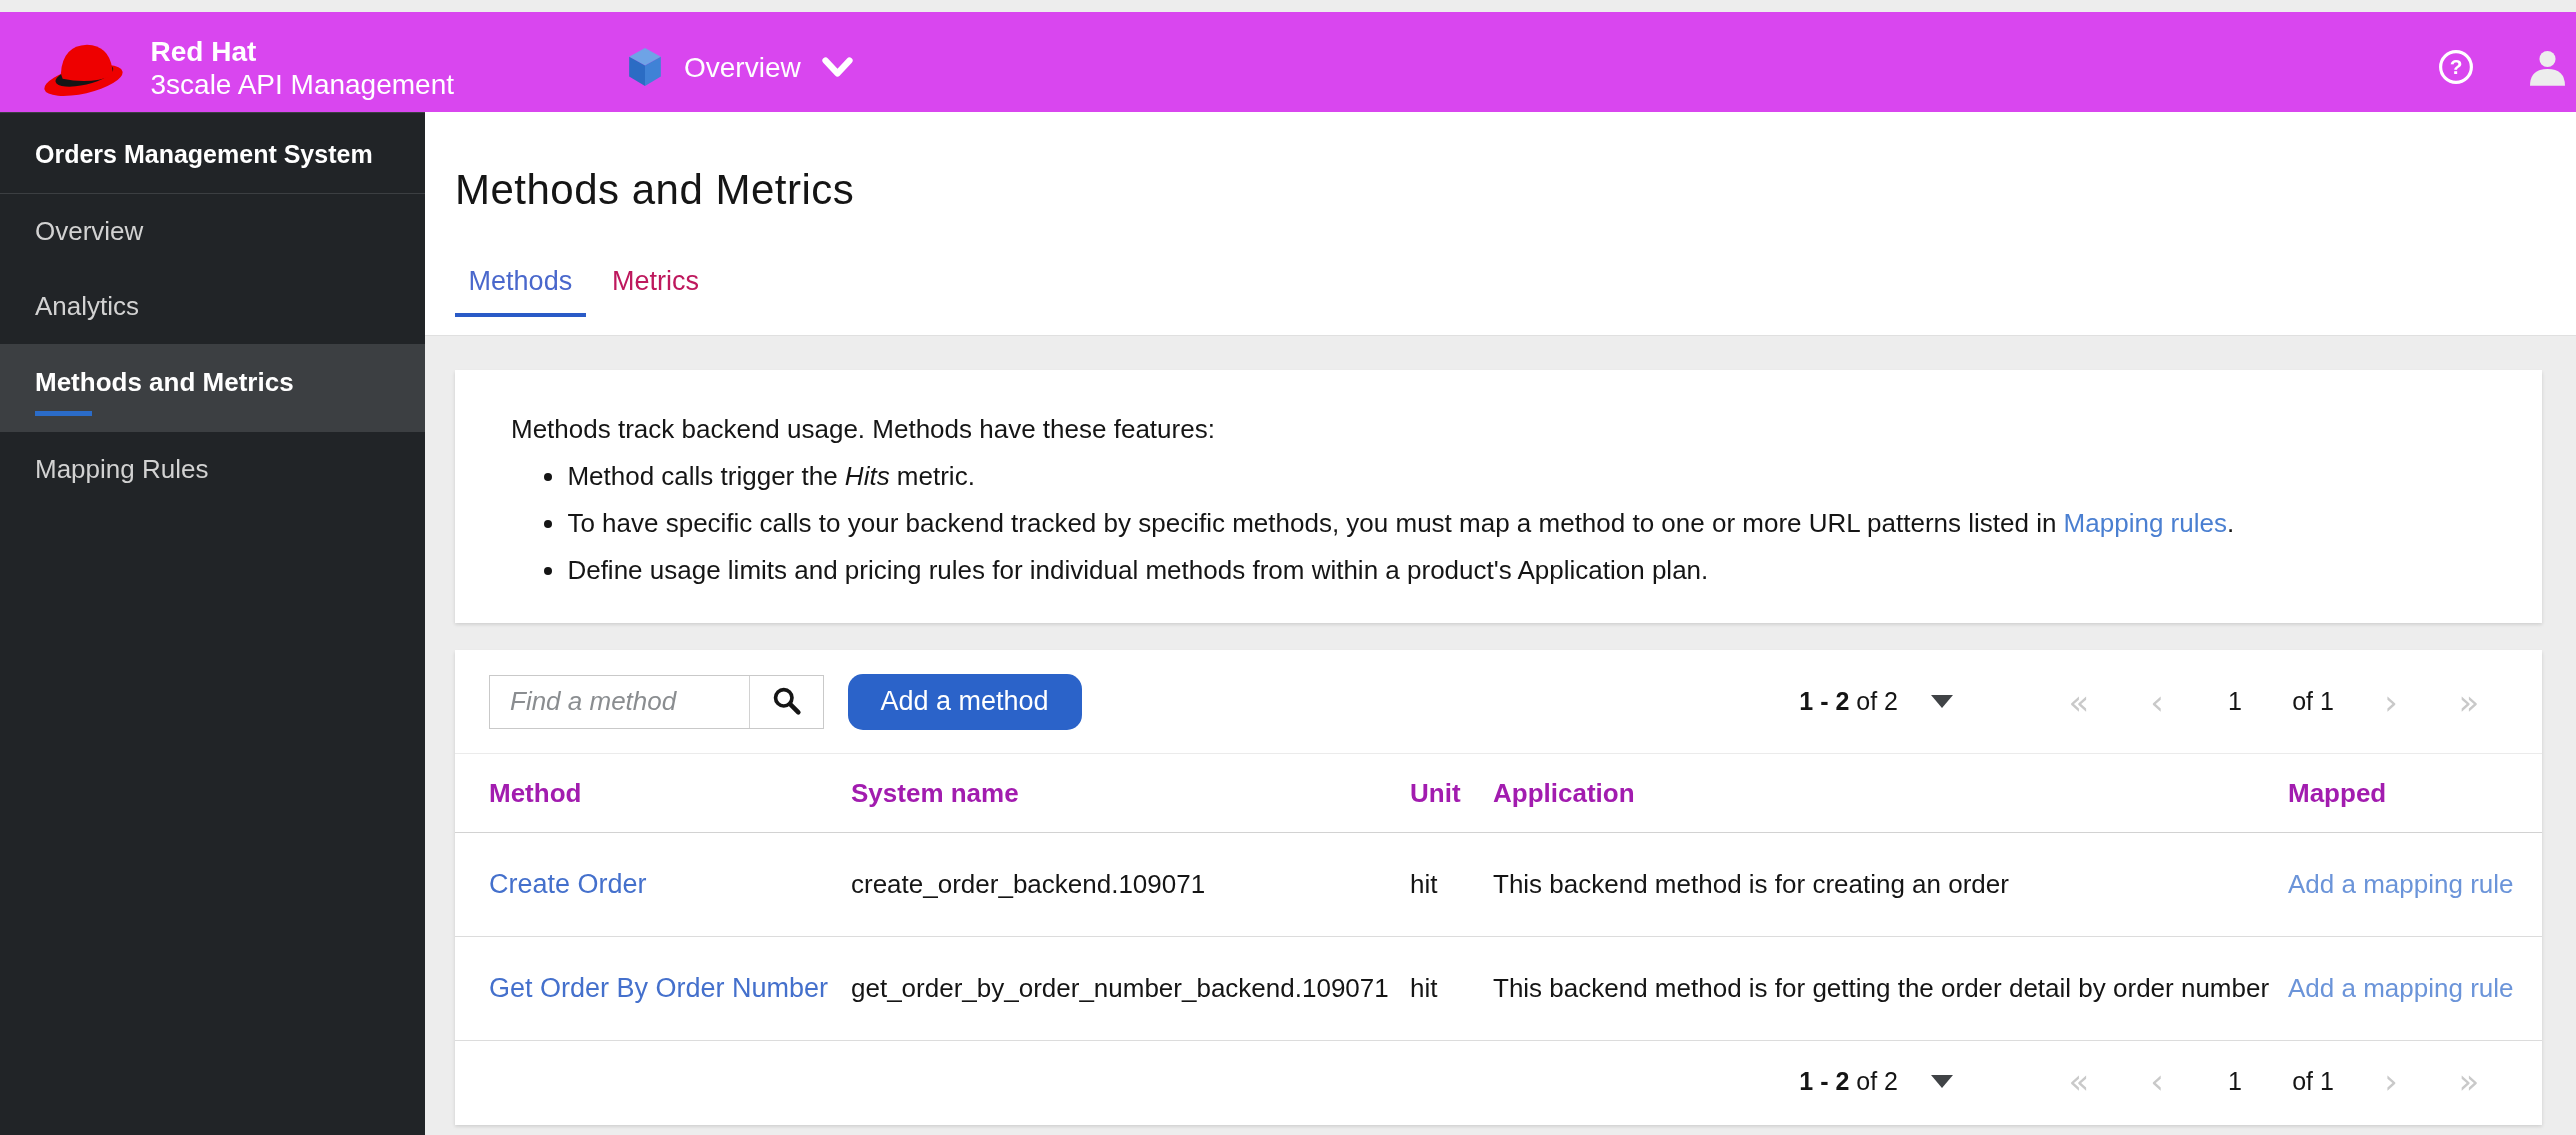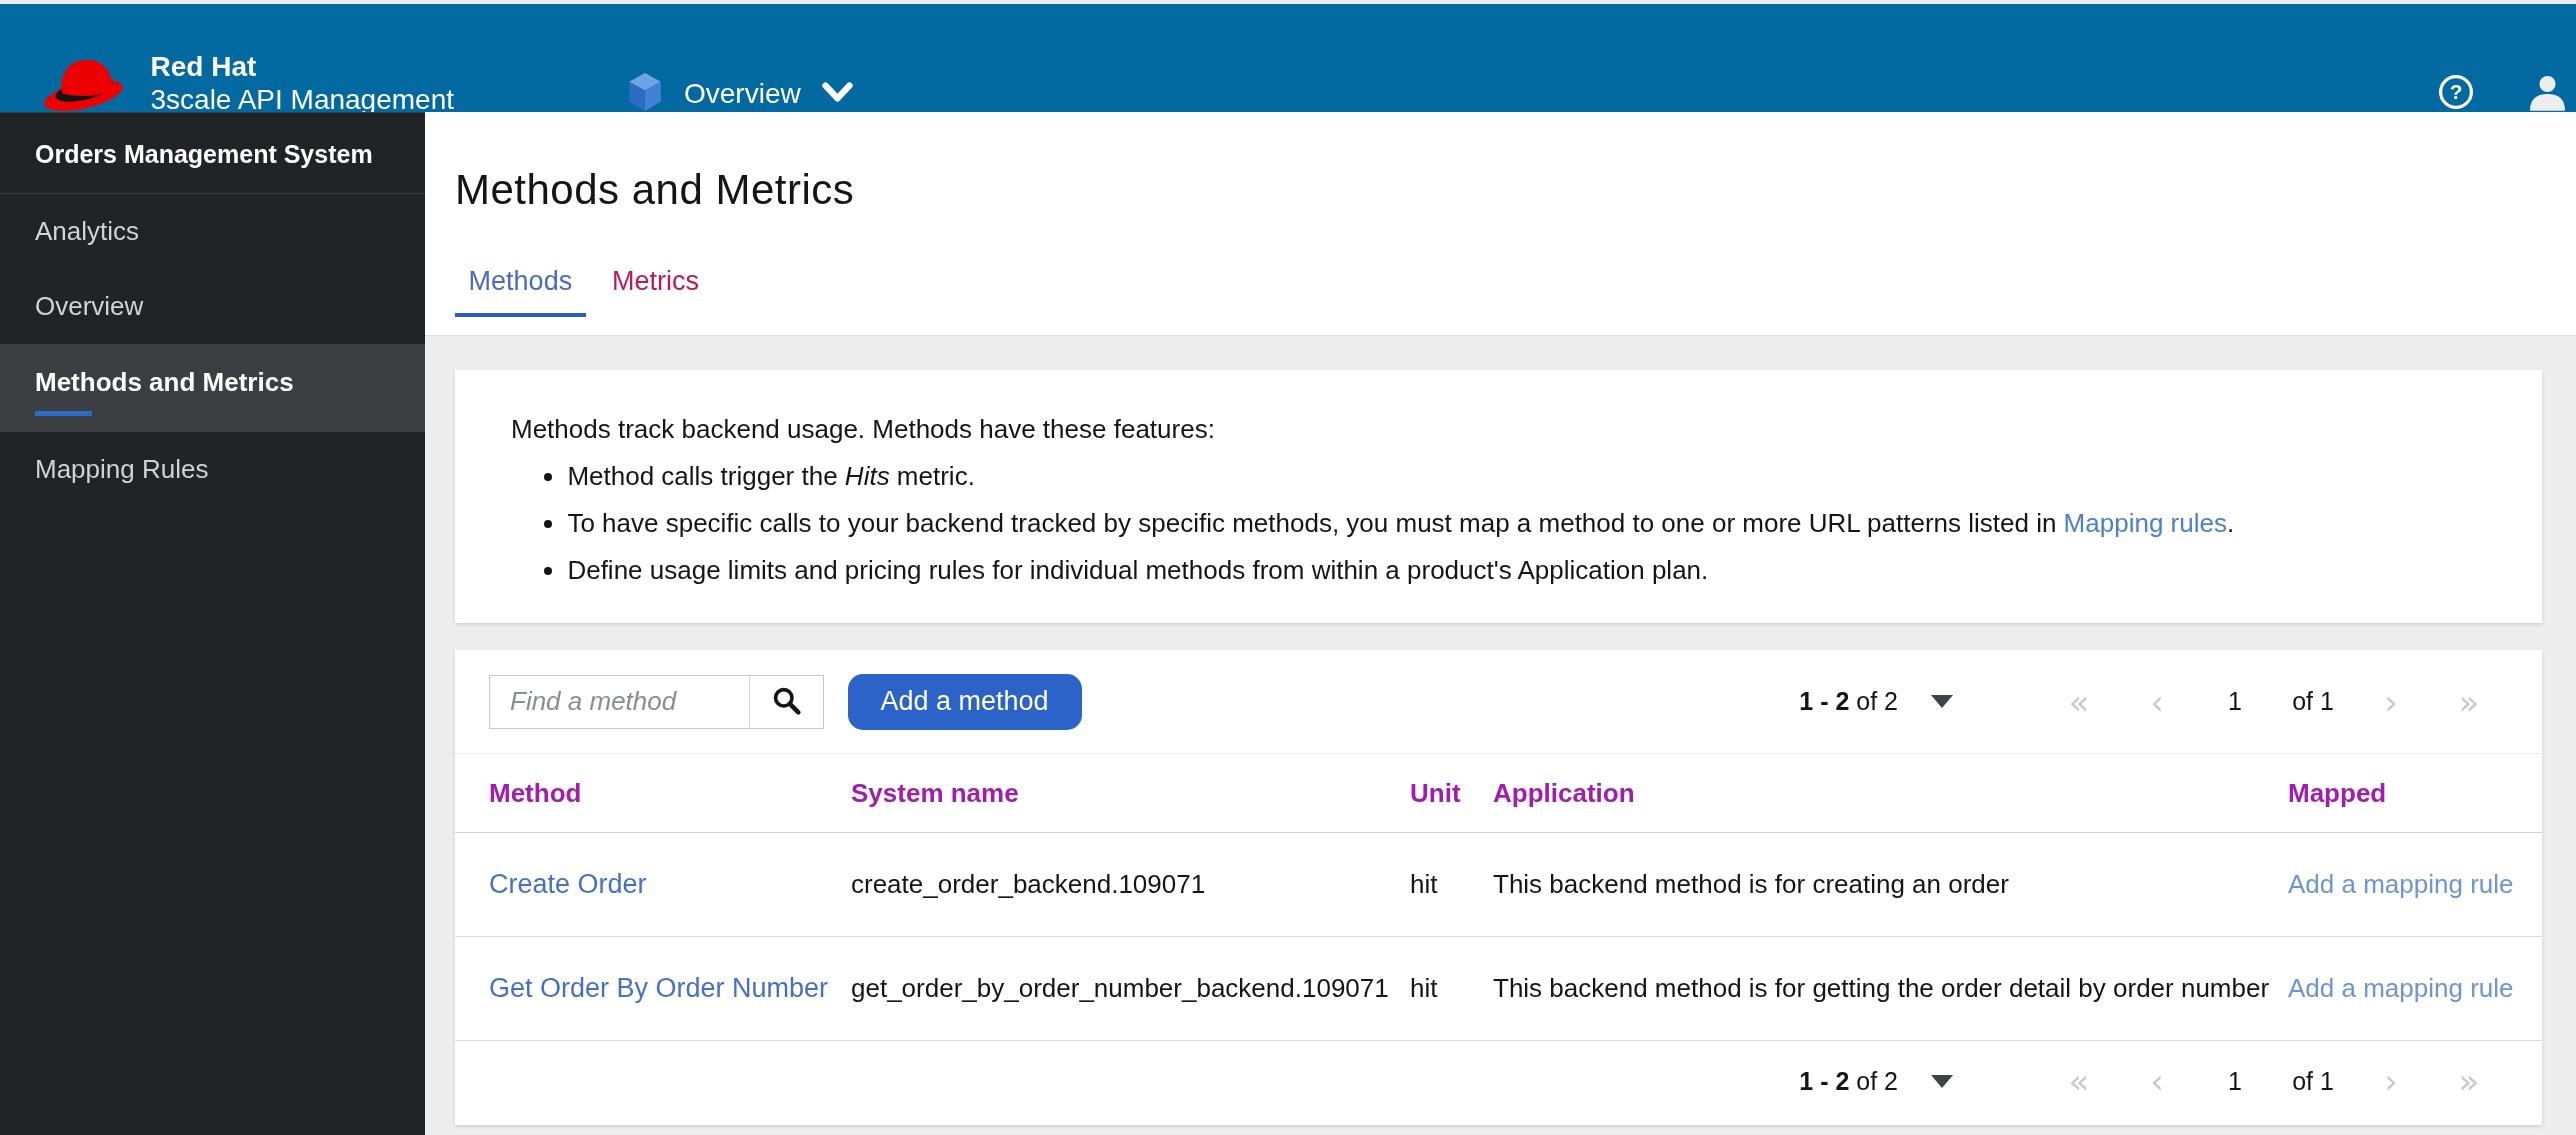--- a/index.html
+++ b/index.html
@@ -1,21 +1,21 @@
 <!DOCTYPE html>
 <html style="font-size:14.5px"><head>
 <meta charset="utf-8">
 <style>
   * { margin:0; padding:0; box-sizing:border-box; }
   html,body { width:2576px; height:1135px; overflow:hidden; background:#ededed;
               font-family:"Liberation Sans", sans-serif; }
 
   
-  .masthead { position:absolute; top:4px; left:0; width:2576px; height:112px;
-              background:#0369a1; display:flex; align-items:flex-end; }
+  .masthead { position:absolute; top:12px; left:0; width:2576px; height:112px;
+              background:#d946ef; display:flex; align-items:center; }
   .brand { display:flex; align-items:center; gap:23.5px; padding-left:40px; cursor:pointer; }
   .brand-text { color:#fff; line-height:33px; font-size:28px; }
   .brand-text .l1 { font-weight:bold; }
   .ctx-selector { display:flex; align-items:center; gap:20px; margin-left:172px; cursor:pointer; }
   .ctx-selector .ctx-label { color:#fff; font-size:28px; }
   .masthead-right { margin-left:auto; display:flex; align-items:center; gap:51px; padding-right:7.2px; }
   .icon-btn { background:none; border:none; cursor:pointer; display:flex; align-items:center; }
 
   
   .sidebar { position:absolute; top:112px; left:0; width:425px; height:1023px;
@@ -129,24 +129,24 @@
           <path d="M3 29 Q3 16.5 16 16.5 Q29 16.5 29 29 Z" fill="#ededed"></path>
         </svg>
       </span>
     </button>
   </div>
 </header>
 
 <nav class="sidebar">
   <div class="nav-group-title">Orders Management System</div>
   <a class="nav-item">
+    <span>Overview</span>
+  </a>
+  <a class="nav-item">
     <span>Analytics</span>
-  </a>
-  <a class="nav-item">
-    <span>Overview</span>
   </a>
   <a class="nav-item active">
     <span>Methods and Metrics</span>
     <span class="active-bar" style="display:block"></span>
   </a>
   <a class="nav-item">
     <span>Mapping Rules</span>
   </a>
 </nav>
 

